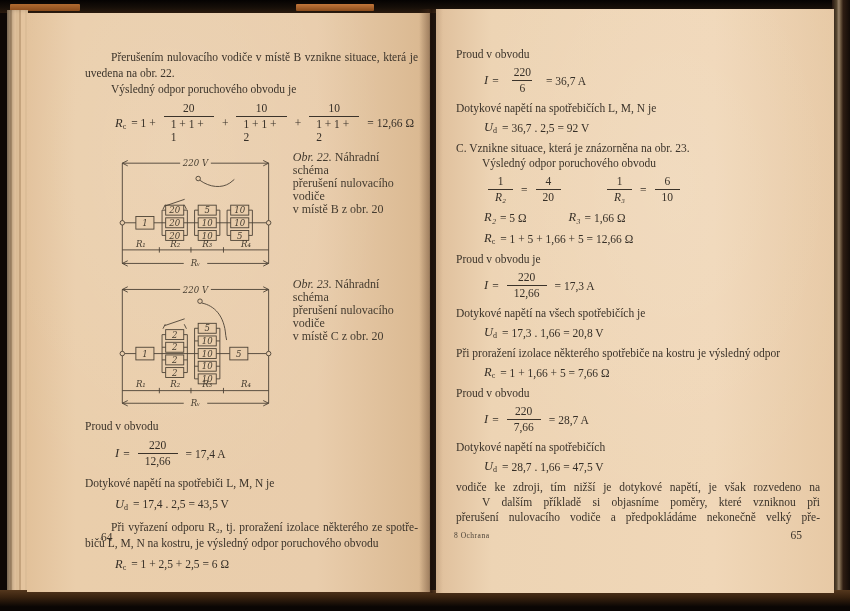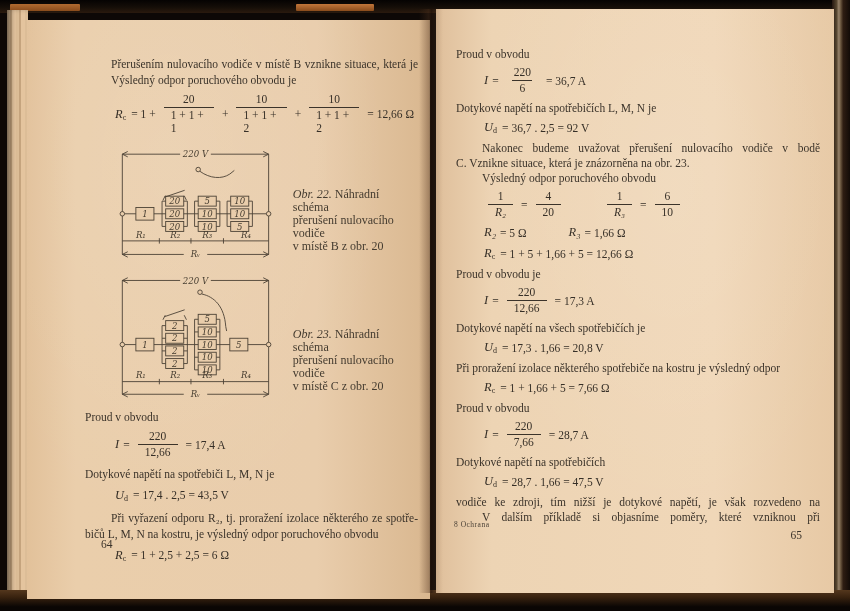--- a/index.html
+++ b/index.html
@@ -13,21 +13,21 @@
   .accent-b{left:296px;width:78px;background:linear-gradient(180deg,#c1763a,#8a4c1c);}
   .edge-bottom{position:absolute;bottom:0;left:0;right:0;height:21px;
     background:linear-gradient(180deg,#54371d 0%,#38220f 35%,#0a0604 80%);}
   .edge-right{position:absolute;top:0;bottom:0;right:0;width:18px;
     background:linear-gradient(90deg,#241710 0%,#55452f 25%,#97836b 38%,#6b573f 48%,#2e1d12 62%,#120b07 100%);}
   .edge-left{position:absolute;top:10px;bottom:14px;left:7px;width:21px;
     background:repeating-linear-gradient(90deg,#dcbd97 0 3px,#c5a47e 3px 5px,#e4c49e 5px 9px);
     box-shadow:inset 6px 0 6px -3px rgba(0,0,0,.55);}
   
   .page{position:absolute;z-index:1;}
-  .page-left{left:27px;top:20px;width:403px;height:579px;
+  .page-left{left:27px;top:13px;width:403px;height:579px;
     background:radial-gradient(ellipse at 35% 25%,rgba(255,255,255,.10),transparent 60%),
                linear-gradient(90deg,#e2c19a 0%,#eaceab 12%,#e9cdac 72%,#d9b78f 100%);
     padding:36px 12px 0 58px;box-sizing:border-box;}
   .page-right{left:436px;top:9px;width:398px;height:584px;
     background:radial-gradient(ellipse at 60% 30%,rgba(255,255,255,.10),transparent 60%),
                linear-gradient(90deg,#dfbf9b 0%,#edd4b4 14%,#f0d7b8 70%,#e7c9a5 100%);
     padding:38px 14px 0 20px;box-sizing:border-box;}
   .gutter{position:absolute;z-index:2;left:419px;width:24px;top:9px;height:584px;pointer-events:none;
     background:linear-gradient(90deg,rgba(80,50,30,0) 0%,rgba(80,50,30,.38) 40%,rgba(40,22,12,.55) 52%,rgba(120,85,55,.18) 72%,rgba(0,0,0,0) 100%);}
   
@@ -41,45 +41,46 @@
   .page-right .eq{margin:4px 0 6px 28px;min-height:15px;}
   .eq .v{font-style:italic;font-size:12.5px;}
   .eq sub{font-size:8px;transform:translateY(3px);margin:0 1px 0 0;}
   .eq .op{margin:0 4px;white-space:pre;}
   .frac{display:inline-flex;flex-direction:column;align-items:center;margin:0 4px;line-height:13px;}
   .frac .fn{padding:0 7px 1px;}
   .frac .fd{border-top:1px solid #3b332a;padding:1px 7px 0;}
   .fd.it,.fn.it{font-style:italic;}
   .sp{display:inline-block;width:38px;}
   
-  .figrow{display:flex;align-items:flex-end;margin:6px 0 2px 31px;}
+  .figrow{display:flex;margin:6px 0 2px 31px;}
   .figcap{font-size:12px;line-height:13px;width:134px;margin:0 0 10px 16px;color:#453c30;}
   .figcap .obr{font-style:italic;}
   .ckt line,.ckt path,.ckt rect,.ckt circle{stroke:#4d4336;fill:none;stroke-width:2;}
   .ckt .box{fill:#e9cdab;}
   .ckt .term{fill:#e9cdab;}
   .ckt text{fill:#463d30;stroke:none;font:italic 19px "DejaVu Serif",serif;text-anchor:middle;}
   .pagenum{position:absolute;font-size:11.5px;color:#3b332a;}
   .pn-left{left:58px;bottom:49px;padding-left:16px;}
   .pn-right{right:32px;bottom:52px;}
-  .runfoot{position:absolute;left:12px;bottom:64px;font-size:7.5px;letter-spacing:.5px;color:#4a4136;padding-left:6px;}
+  .runfoot{position:absolute;left:12px;bottom:53px;font-size:7.5px;letter-spacing:.5px;color:#4a4136;padding-left:6px;}
 </style>
 </head>
 <body>
 
 <div class="book">
   <div class="spine-top"></div>
   <div class="accent-strip accent-a"></div>
   <div class="accent-strip accent-b"></div>
   <div class="edge-left"></div>
   <div class="edge-right"></div>
   <div class="edge-bottom"></div>
 
   <div class="page page-left">
     <div class="tl ind jl">Přerušením nulovacího vodiče v místě B vznikne situace, která je</div>
+    <div class="tl">uvedena na obr. 22.</div>
     <div class="tl ind">Výsledný odpor poruchového obvodu je</div>
 
     <div class="eq">
       <span class="v">R</span>
         <sub>c</sub>
       <span class="op">= 1 +</span>
       <span class="frac">
           <span class="fn">20</span>
           <span class="fd">1 + 1 + 1</span>
         </span>
@@ -290,21 +291,20 @@
           <span class="fd">6</span>
         </span>
       <span class="op">= 36,7 A</span>
     </div>
     <div class="tl">Dotykové napětí na spotřebičích L, M, N je</div>
     <div class="eq">
       <span class="v">U</span>
         <sub>d</sub>
       <span class="op">= 36,7 . 2,5 = 92 V</span>
     </div>
-    <div class="tl ind jl">Nakonec budeme uvažovat přerušení nulovacího vodiče v bodě</div>
     <div class="tl">C. Vznikne situace, která je znázorněna na obr. 23.</div>
     <div class="tl ind">Výsledný odpor poruchového obvodu</div>
     <div class="eq">
       <span class="frac">
           <span class="fn">1</span>
           <span class="fd it">R₂</span>
         </span>
       <span class="op">=</span>
       <span class="frac">
           <span class="fn">4</span>
@@ -366,18 +366,19 @@
       <span class="op">= 28,7 A</span>
     </div>
     <div class="tl">Dotykové napětí na spotřebičích</div>
     <div class="eq">
       <span class="v">U</span>
         <sub>d</sub>
       <span class="op">= 28,7 . 1,66 = 47,5 V</span>
     </div>
     <div class="tl jl">vodiče ke zdroji, tím nižší je dotykové napětí, je však rozvedeno na</div>
     <div class="tl ind jl">V dalším příkladě si objasníme poměry, které vzniknou při</div>
+    <div class="tl jl">přerušení nulovacího vodiče a předpokládáme nekonečně velký pře-</div>
     <div class="runfoot">8 Ochrana</div>
     <div class="pagenum pn-right">65</div>
   </div>
 
   <div class="gutter"></div>
 </div>
 
 </body></html>

